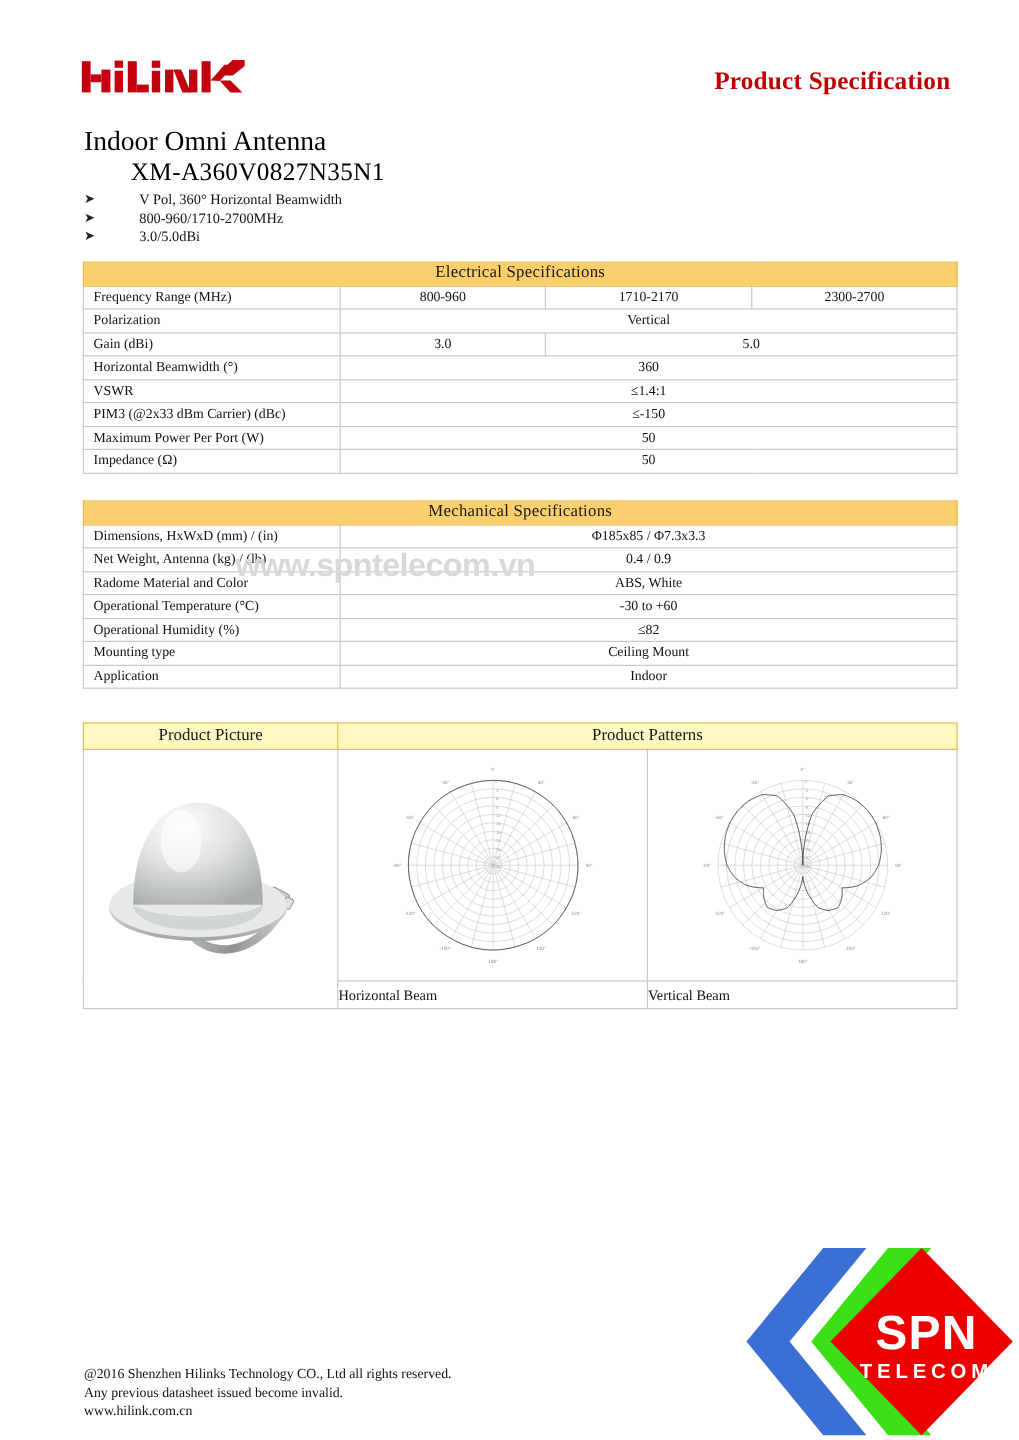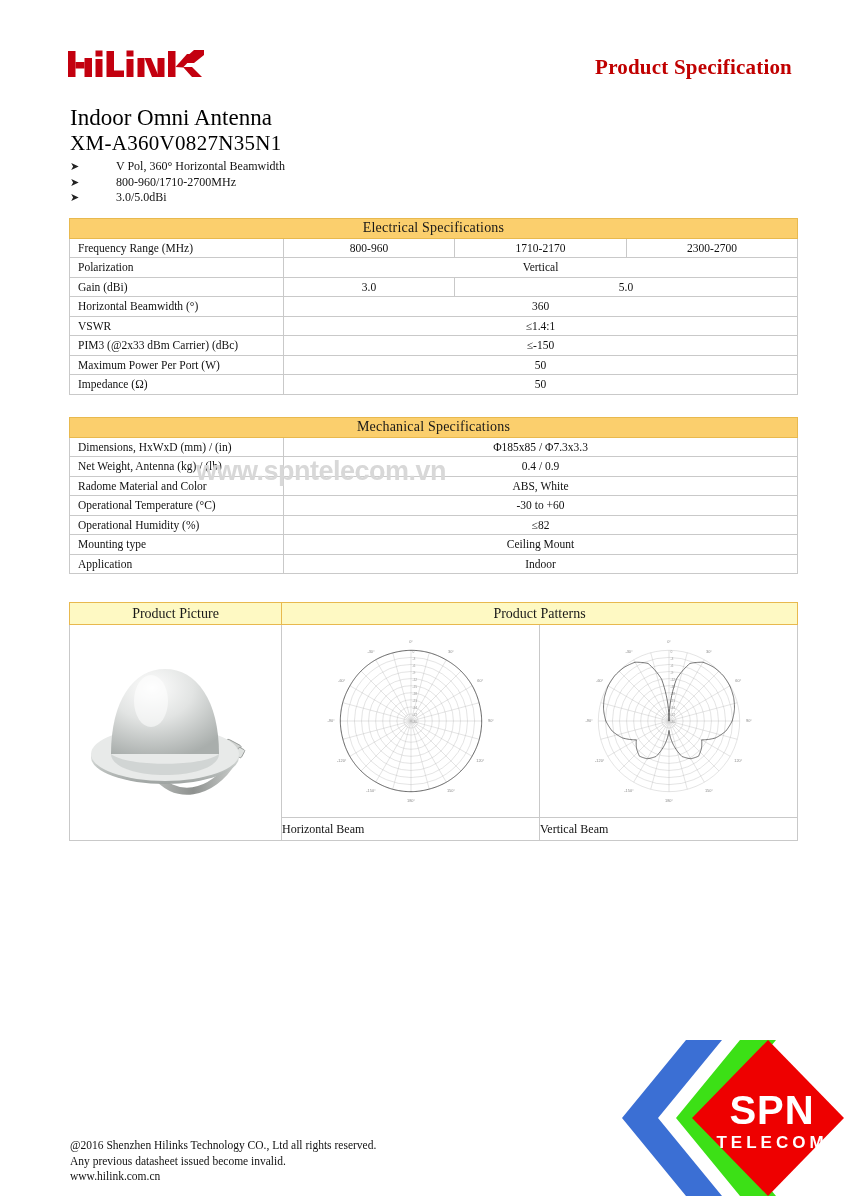--- a/index.html
+++ b/index.html
@@ -61,20 +61,21 @@
     color: #000;
     white-space: nowrap;
   }
   .prod-model {
     font-size: 21px;
     line-height: 25px;
     font-family: "Liberation Serif", serif;
     color: #000;
     letter-spacing: 0.3px;
     white-space: nowrap;
+    margin-left: 39px;
   }
   .feature-list {
     margin: 3px 0 0 0;
     padding: 0;
     list-style: none;
   }
   .feature-item {
     position: relative;
     font-size: 12px;
     line-height: 15.5px;

